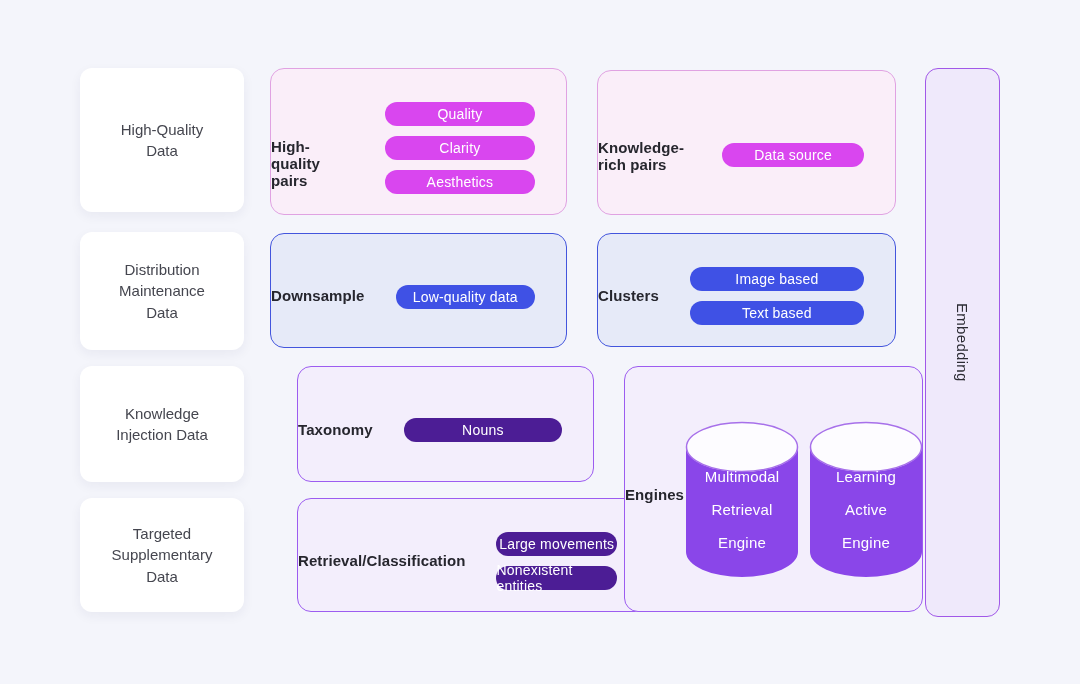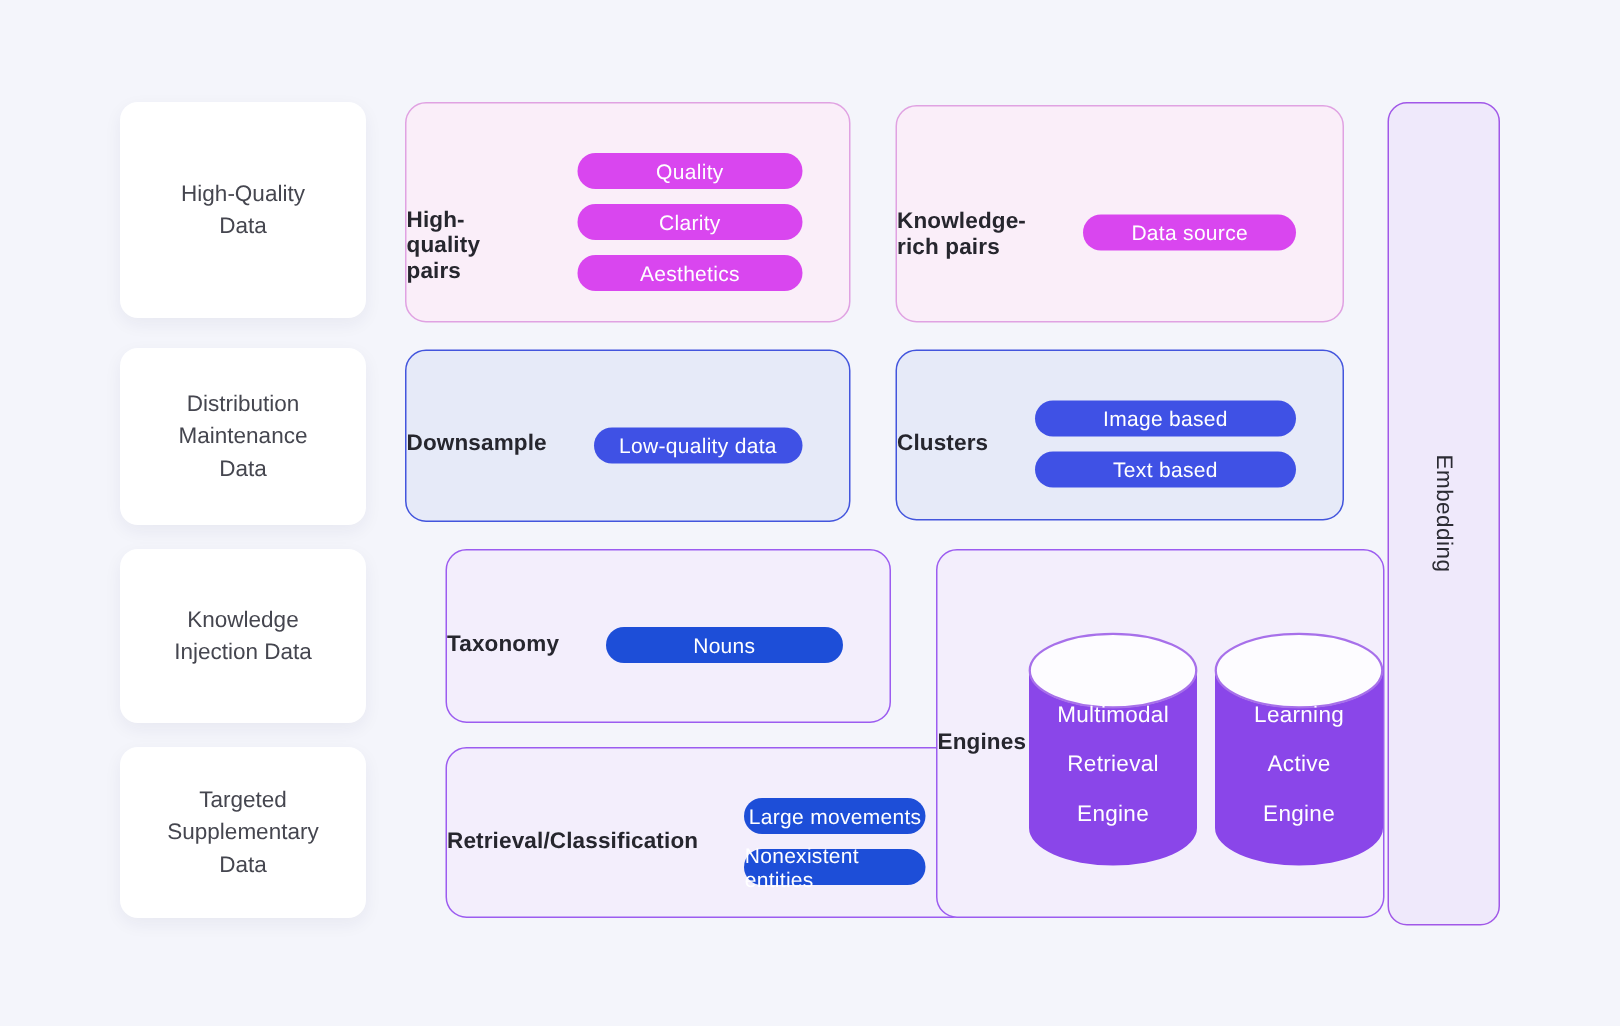--- a/index.html
+++ b/index.html
@@ -60,21 +60,21 @@
     color: #ffffff;
     font-size: 14px; font-weight: 500;
     letter-spacing: 0.2px;
   }
 
   .theme-pink   { background: #faeef9; border: 1.4px solid #e0a2e2; }
   .theme-pink   .pill { background: #d946ef; }
   .theme-blue   { background: #e6eaf8; border: 1.4px solid #4355dd; }
   .theme-blue   .pill { background: #3f51e5; }
   .theme-purple { background: #f3eefc; border: 1.4px solid #9c5cf0; margin-left: 27px; }
-  .theme-purple .pill { background: #1d4ed8; }
+  .theme-purple .pill { background: #4c1d95; }
 
   .b1 { left: 270px; top: 68px;  width: 297px; height: 147px; }
   .b2 { left: 270px; top: 233px; width: 297px; height: 115px; }
   .b3 { left: 270px; top: 366px; width: 297px; height: 116px; }
   .b4 { left: 270px; top: 498px; width: 352px; height: 114px; }
   .c1 { left: 597px; top: 70px;  width: 299px; height: 145px; }
   .c2 { left: 597px; top: 233px; width: 299px; height: 114px; }
   .c3 { left: 597px; top: 366px; width: 299px; height: 246px; }
 
   

